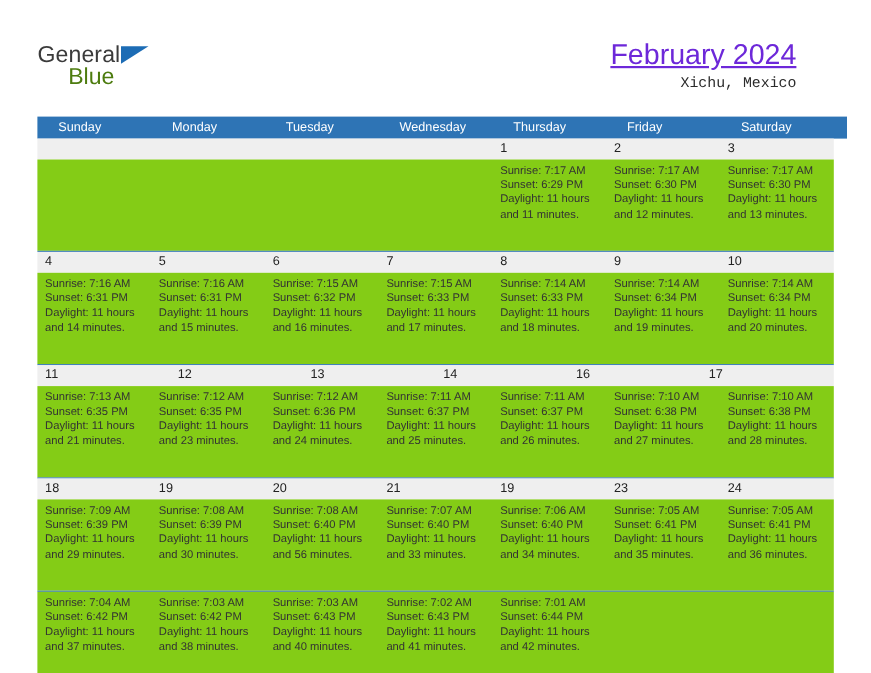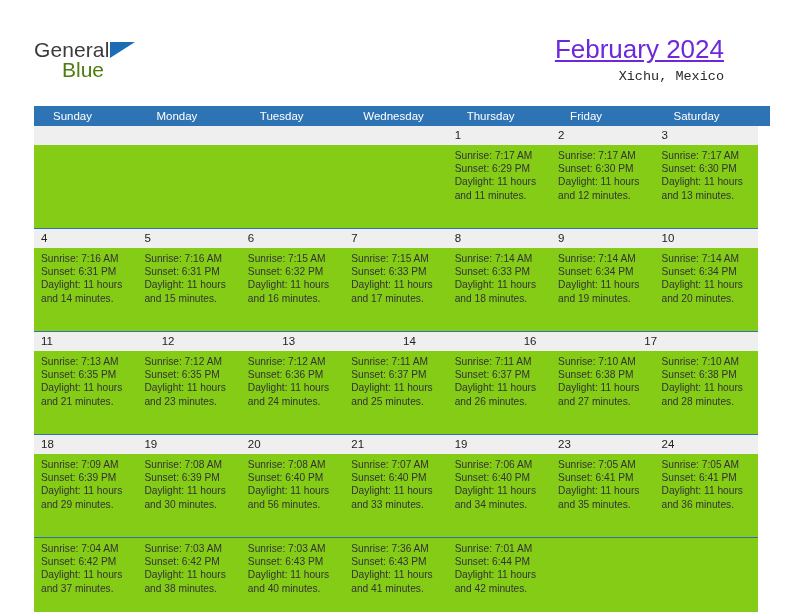--- a/index.html
+++ b/index.html
@@ -421,21 +421,21 @@
               <div class="info-line">Daylight: 11 hours</div>
               <div class="info-line">and 38 minutes.</div>
             </div>
             <div class="body-cell">
               <div class="info-line">Sunrise: 7:03 AM</div>
               <div class="info-line">Sunset: 6:43 PM</div>
               <div class="info-line">Daylight: 11 hours</div>
               <div class="info-line">and 40 minutes.</div>
             </div>
             <div class="body-cell">
-              <div class="info-line">Sunrise: 7:36 AM</div>
+              <div class="info-line">Sunrise: 7:02 AM</div>
               <div class="info-line">Sunset: 6:43 PM</div>
               <div class="info-line">Daylight: 11 hours</div>
               <div class="info-line">and 41 minutes.</div>
             </div>
             <div class="body-cell">
               <div class="info-line">Sunrise: 7:01 AM</div>
               <div class="info-line">Sunset: 6:44 PM</div>
               <div class="info-line">Daylight: 11 hours</div>
               <div class="info-line">and 42 minutes.</div>
             </div>

